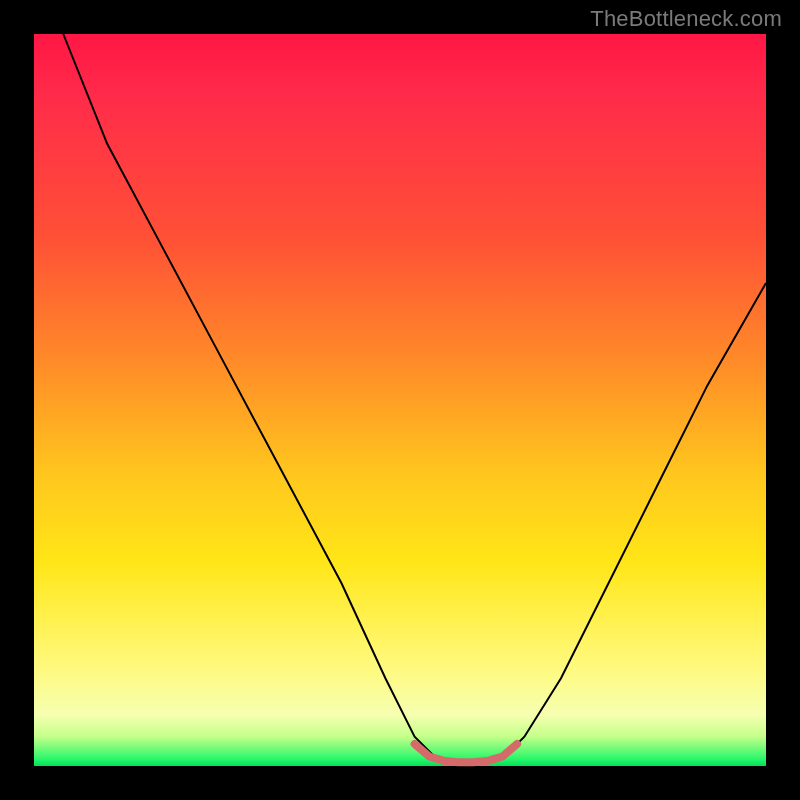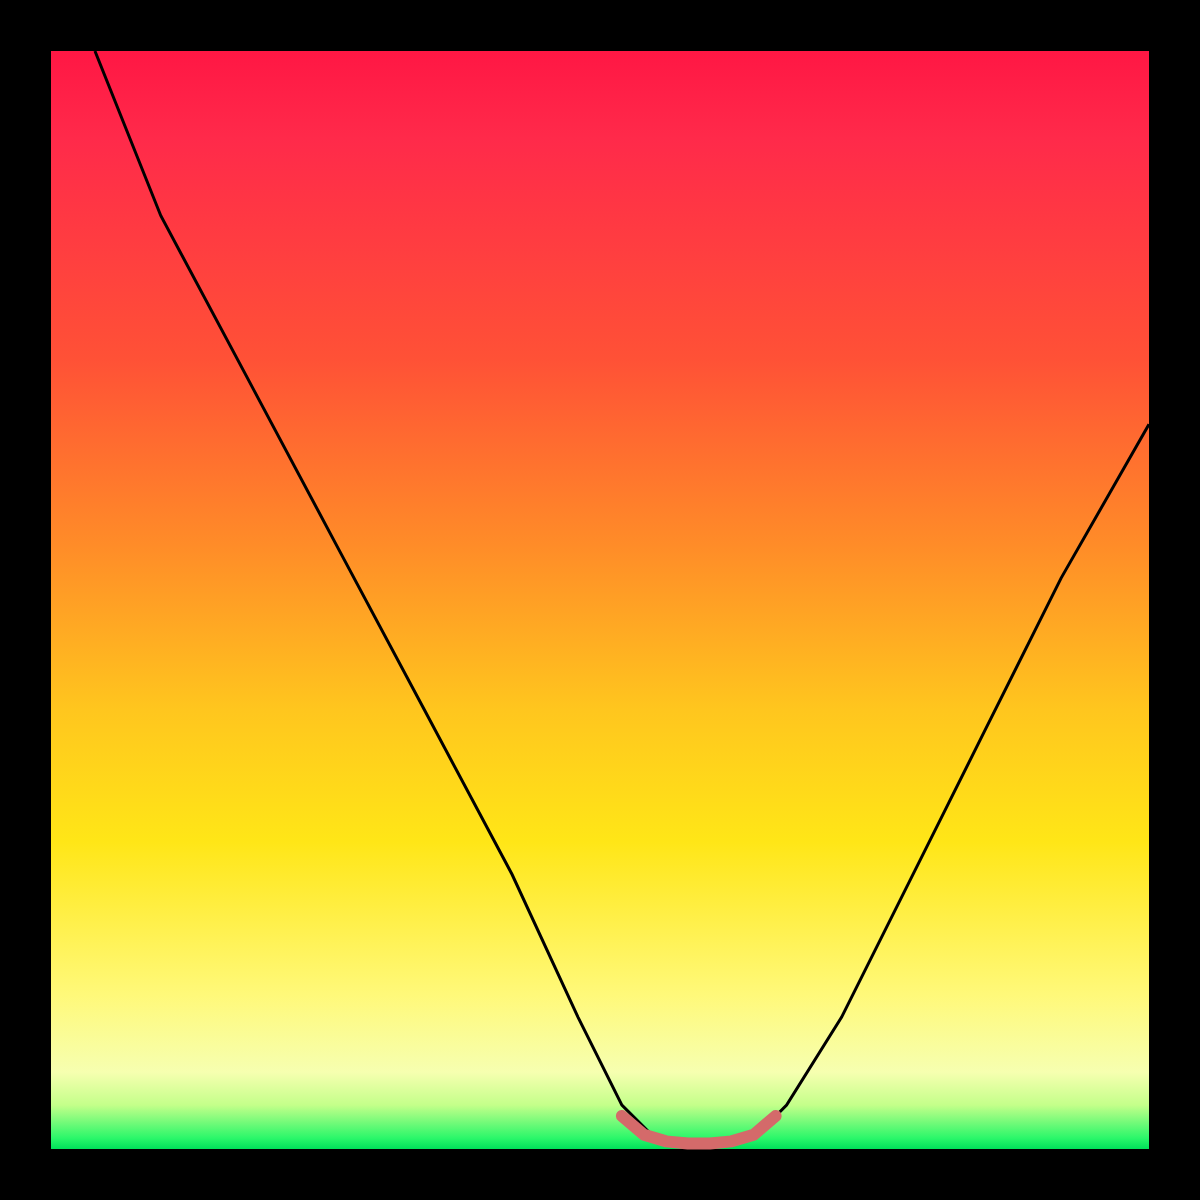--- a/index.html
+++ b/index.html
@@ -59,13 +59,14 @@
 </head>
 <body>
 
 <div class="frame">
   <div class="plot-area">
     <svg class="curve" viewBox="0 0 732 732" preserveAspectRatio="none">
       <path fill="none" stroke="#000" stroke-width="2" d="M29.3 0.0 L73.2 109.8 L131.8 219.6 L190.3 329.4 L248.9 439.2 L307.4 549.0 L351.4 644.2 L380.6 702.7 L402.6 724.7 L417.2 728.3 L439.2 728.3 L468.5 724.7 L490.4 702.7 L527.0 644.2 L571.0 556.3 L622.2 453.8 L673.4 351.4 L732.0 248.9"></path>
       <path fill="none" stroke="#d46a6a" stroke-width="8" stroke-linecap="round" stroke-linejoin="round" d="M380.6 710.0 L395.3 722.5 L409.9 726.9 L424.6 728.3 L439.2 728.3 L453.8 726.9 L468.5 722.5 L483.1 710.0"></path>
     </svg>
   </div>
+  <div class="watermark">TheBottleneck.com</div>
 </div>
 
 </body></html>

